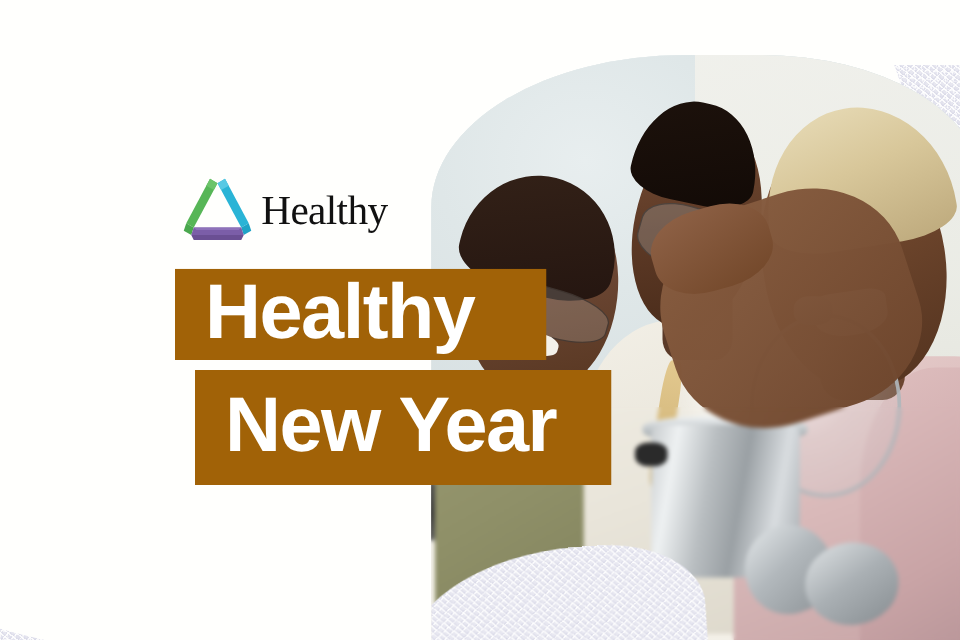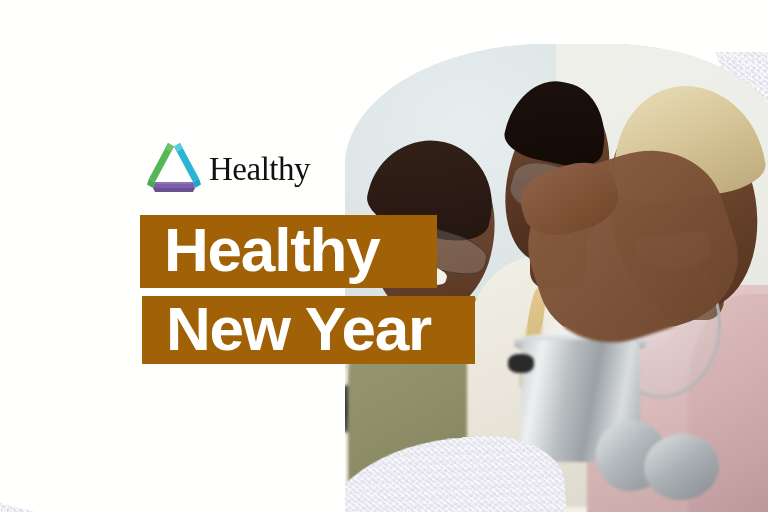--- a/index.html
+++ b/index.html
@@ -344,21 +344,21 @@
   .logo-swoosh { display:block; width: 112px; height: 7px; margin-top:-1px; }
 
   
   .band {
     position: absolute;
     background: #a16207;
     display: flex;
     align-items: center;
   }
   .band-1 { left: 140px; top: 215px; width: 297px; height: 73px; }
-  .band-2 { left: 142px; top: 296px; width: 333px; height: 68px; }
+  .band-2 { left: 156px; top: 296px; width: 333px; height: 92px; }
 
   .headline {
     font-family: "Liberation Sans", sans-serif;
     font-weight: bold;
     color: #ffffff;
     font-size: 62px;
     line-height: 1;
     letter-spacing: -1.2px;
     white-space: nowrap;
     padding-left: 24px;

